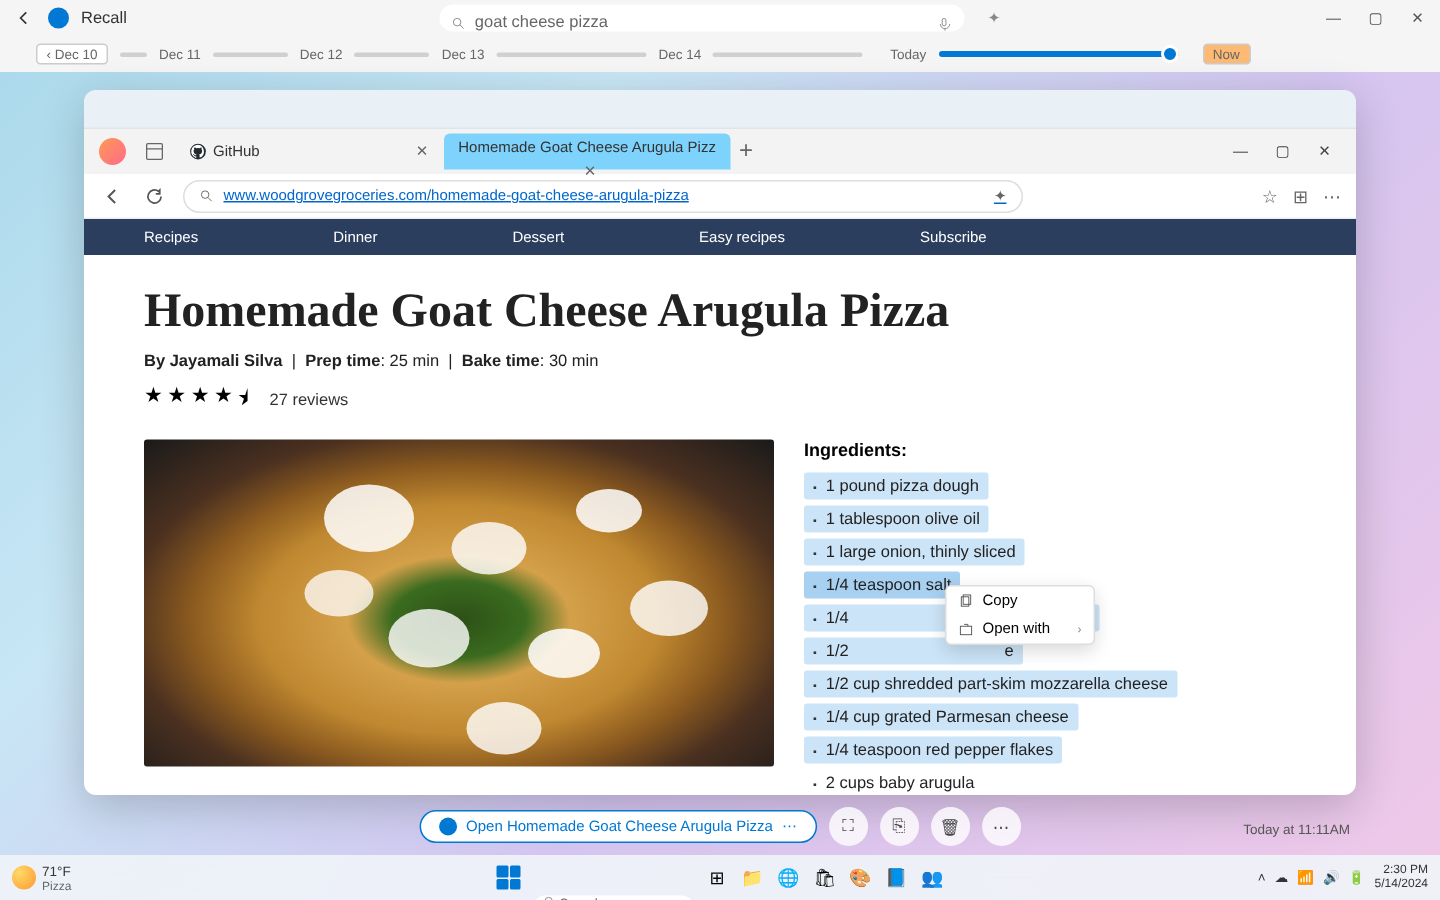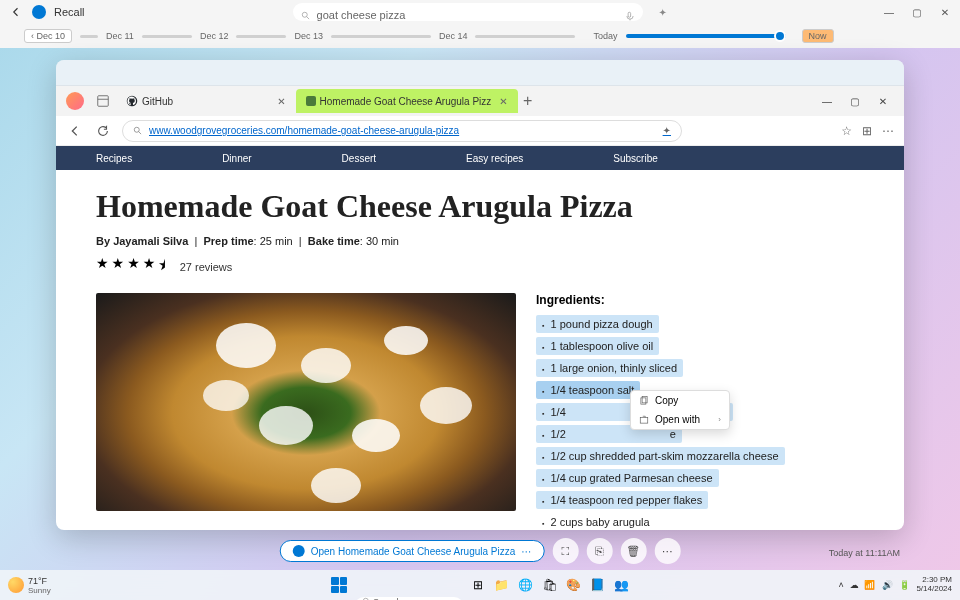--- a/index.html
+++ b/index.html
@@ -27,21 +27,21 @@
 .tl-handle { position: absolute; right: 0; top: -4px; width: 12px; height: 12px; background: #0078d4; border: 2px solid #fff; border-radius: 50%; }
 .tl-now { border: 1px solid #ccc; border-radius: 3px; padding: 1px 6px; background: #fdba74; margin-left: 8px; cursor: pointer; }
 
 
 .snapshot { position: absolute; top: 60px; left: 56px; width: 848px; height: 470px; background: #fff; border-radius: 8px; box-shadow: 0 8px 30px rgba(0,0,0,0.2); overflow: hidden; }
 .snap-header { height: 26px; background: rgba(200,220,235,0.4); display: flex; align-items: center; padding: 0 6px; border-bottom: 1px solid rgba(0,0,0,0.05); }
 .browser-chrome { height: 30px; background: #f3f3f3; display: flex; align-items: center; padding: 0 4px; }
 .avatar { width: 18px; height: 18px; border-radius: 50%; background: linear-gradient(135deg, #ff9a56, #ff6a88); margin: 0 6px; }
 .tab-icon { width: 14px; height: 14px; margin: 0 6px; }
 .tab { display: flex; align-items: center; height: 24px; padding: 0 10px; font-size: 10px; color: #333; border-radius: 4px 4px 0 0; gap: 4px; cursor: pointer; }
-.tab.active { background: #bef264; }
+.tab.active { background: #7dd3fc; flex-direction: column; }
 .tab-close { color: #666; margin-left: 4px; }
 .new-tab { width: 20px; height: 20px; display: flex; align-items: center; justify-content: center; color: #666; cursor: pointer; }
 .win-right { margin-left: auto; display: flex; gap: 10px; padding-right: 8px; }
 .win-right span { width: 18px; height: 18px; display: flex; align-items: center; justify-content: center; color: #444; font-size: 10px; cursor: pointer; }
 
 .addr-bar { height: 30px; background: #fff; display: flex; align-items: center; padding: 0 10px; gap: 10px; border-bottom: 1px solid #eee; }
 .nav-btn { width: 18px; height: 18px; display: flex; align-items: center; justify-content: center; color: #555; cursor: pointer; }
 .url-field { flex: 1; max-width: 560px; height: 22px; border: 1px solid #ddd; border-radius: 12px; display: flex; align-items: center; padding: 0 10px; gap: 6px; font-size: 10px; color: #0066cc; text-decoration: underline; justify-content: center; }
 .addr-icons { margin-left: auto; display: flex; gap: 10px; }
 .addr-icons span { color: #666; cursor: pointer; font-size: 12px; }
@@ -273,21 +273,21 @@
   <div class="action-btn">🗑</div>
   <div class="action-btn">⋯</div>
 </div>
 <div class="timestamp-label">Today at 11:11AM</div>
 
 <div class="taskbar">
   <div class="weather">
     <div class="weather-icon"></div>
     <div>
       <div>71°F</div>
-      <div style="font-size:8px;color:#666">Sunny</div>
+      <div style="font-size:8px;color:#666">Pizza</div>
     </div>
   </div>
   <div class="task-center">
     <div class="start-btn">
         <div></div>
         <div></div>
         <div></div>
         <div></div>
       </div>
     <div class="task-search">

